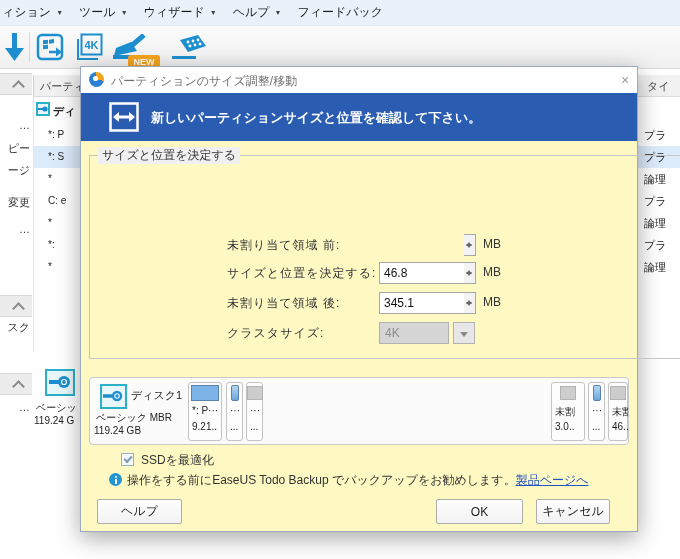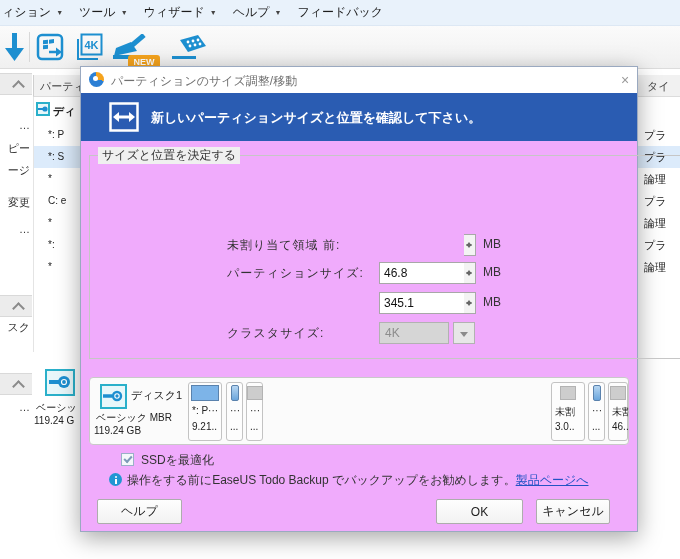--- a/index.html
+++ b/index.html
@@ -22,21 +22,21 @@
   .side-hdr{left:0;width:32px;height:20px;background:#ececec;border-top:1px solid #d9d9d9;border-bottom:1px solid #d9d9d9;}
   .chev{position:absolute;left:14px;top:8px;width:7px;height:7px;border-left:2px solid #8a8a8a;border-top:2px solid #8a8a8a;transform:rotate(45deg);}
   .side-item{left:0;width:30px;text-align:right;font-size:11px;color:#333;white-space:nowrap;overflow:hidden;}
   .tbl-hdr{left:33px;top:75px;width:647px;height:22px;background:#f1f1f1;border-bottom:1px solid #dcdcdc;border-left:1px solid #cfcfcf;box-sizing:border-box;}
   .tbl-body{left:33px;top:97px;width:647px;height:255px;background:#fff;border-left:1px solid #e4e4e4;box-sizing:border-box;}
   .hdr-label{font-size:11px;color:#444;}
   .row-label{font-size:10px;color:#222;white-space:nowrap;}
   .sel-band{left:34px;top:146px;width:646px;height:22px;background:#dcebfb;}
   .disk-ico{background:#e8f7fa;border:2px solid #2ab0ca;box-sizing:border-box;}
   
-  .dialog{left:80px;top:66px;width:558px;height:466px;background:#f0abfc;border:1px solid #9aa9c0;
+  .dialog{left:80px;top:66px;width:558px;height:466px;background:#fef9c3;border:1px solid #9aa9c0;
           box-shadow:0 6px 22px rgba(0,0,0,.35);z-index:10;box-sizing:border-box;}
   .titlebar{left:0;top:0;width:556px;height:26px;background:#fff;border-bottom:1px solid #e6e6e6;}
   .dlg-title{left:30px;top:6px;font-size:12px;color:#707070;white-space:nowrap;}
   .appico{left:8px;top:5px;width:15px;height:15px;border-radius:50%;background:conic-gradient(#f5a31d 0 100deg,#2b7fd4 100deg 360deg);}
   .appico:after{content:"";position:absolute;left:4px;top:4px;width:5px;height:5px;border-radius:50%;background:#fff;}
   .closebtn{left:534px;top:3px;width:20px;height:20px;color:#9a9a9a;font-size:14px;text-align:center;line-height:20px;}
   .banner{left:0;top:26px;width:556px;height:48px;background:#2a5cb2;}
   .banner-text{left:70px;top:16px;font-size:13px;font-weight:bold;color:#fff;white-space:nowrap;}
   .groupbox{left:8px;top:88px;width:624px;height:204px;border:1px solid #c6c6c6;box-sizing:border-box;}
   .legend{left:8px;top:-9px;background:#f0f0f0;padding:0 4px;font-size:12px;color:#333;white-space:nowrap;}
@@ -217,28 +217,29 @@
       <div class="abs legend">サイズと位置を決定する</div>
     </div>
 
     <div class="abs flabel" style="left:146px;top:170px">未割り当て領域 前:</div>
     <div class="abs fspin" style="top:167px">
         <span class="spin-up"></span>
         <span class="spin-dn"></span>
       </div>
     <div class="abs funit" style="top:170px">MB</div>
 
-    <div class="abs flabel" style="left:146px;top:198px">パーティションサイズ:</div>
+    <div class="abs flabel" style="left:146px;top:198px">サイズと位置を決定する:</div>
     <div class="abs finput" style="top:195px"><span>46.8</span></div>
     <div class="abs fspin" style="top:195px">
         <span class="spin-up"></span>
         <span class="spin-dn"></span>
       </div>
     <div class="abs funit" style="top:198px">MB</div>
 
+    <div class="abs flabel" style="left:146px;top:228px">未割り当て領域 後:</div>
     <div class="abs finput" style="top:225px"><span>345.1</span></div>
     <div class="abs fspin" style="top:225px">
         <span class="spin-up"></span>
         <span class="spin-dn"></span>
       </div>
     <div class="abs funit" style="top:228px">MB</div>
 
     <div class="abs flabel" style="left:146px;top:258px">クラスタサイズ:</div>
     <div class="abs combo" style="top:255px"><span>4K</span></div>
     <div class="abs combo-btn" style="top:255px"></div>

